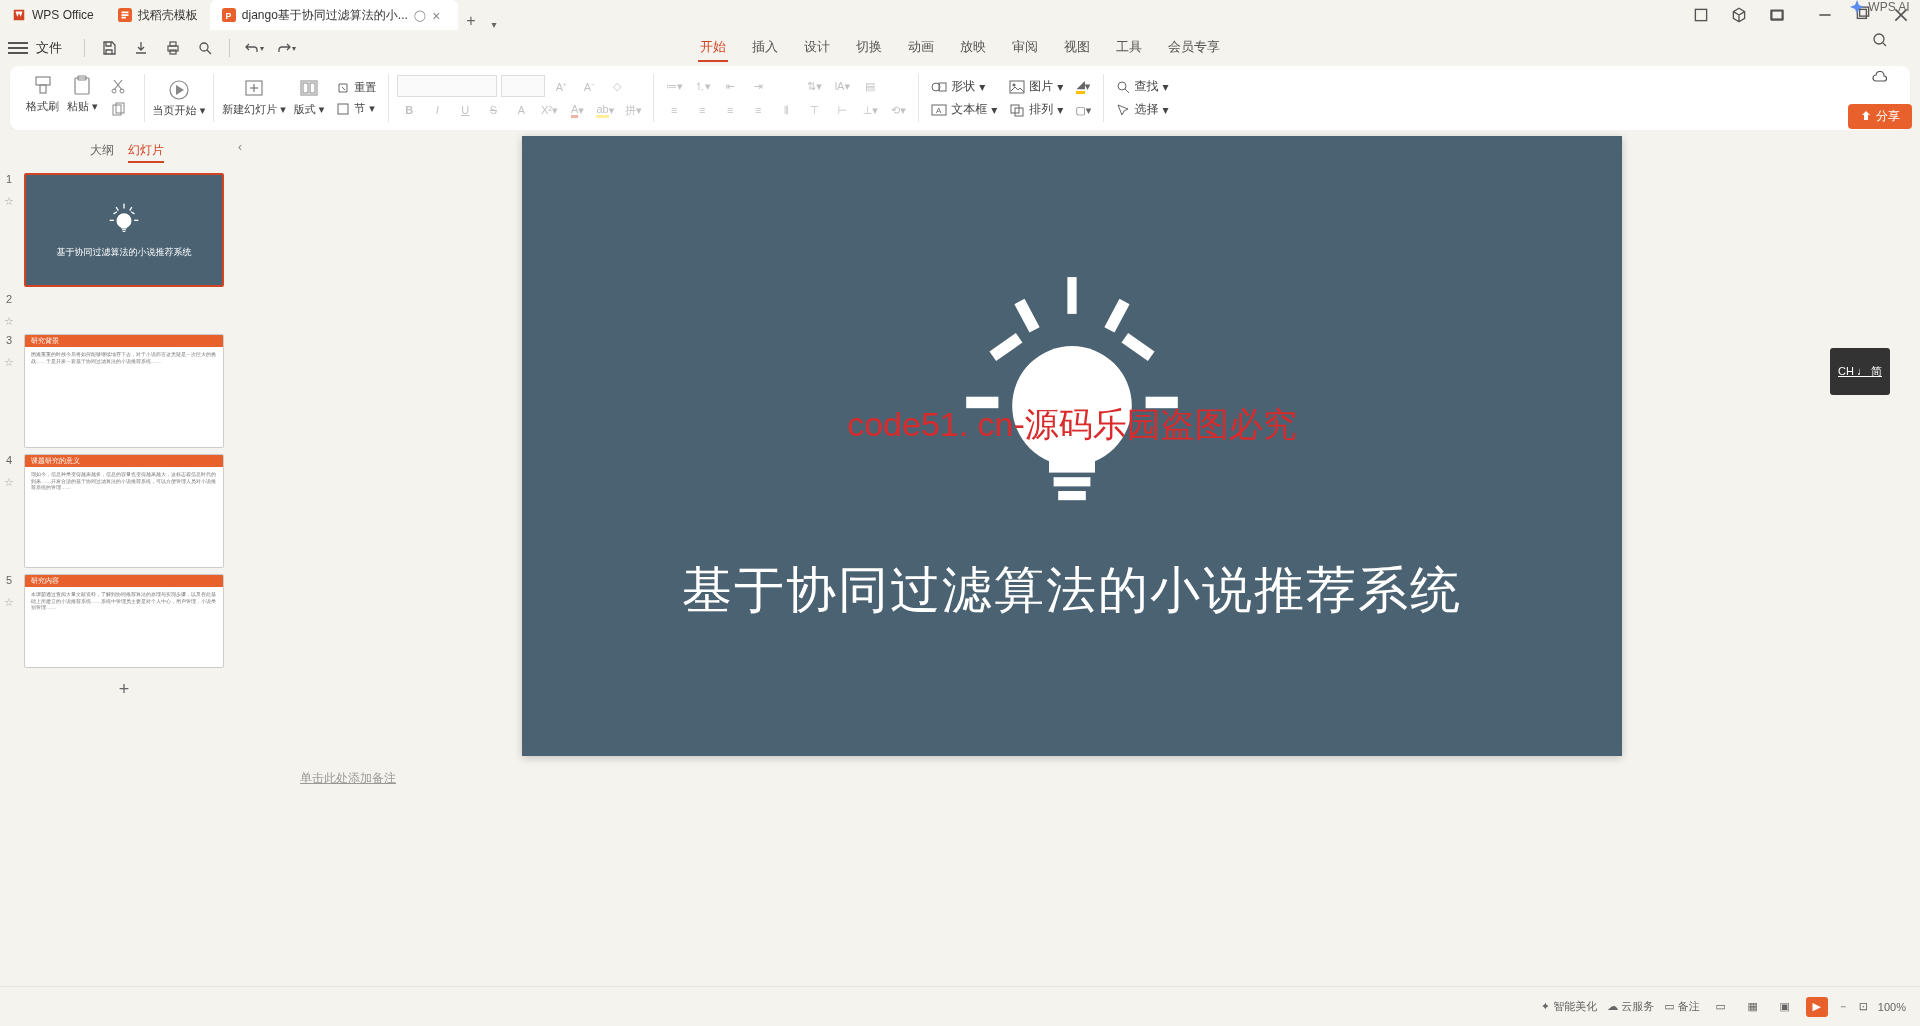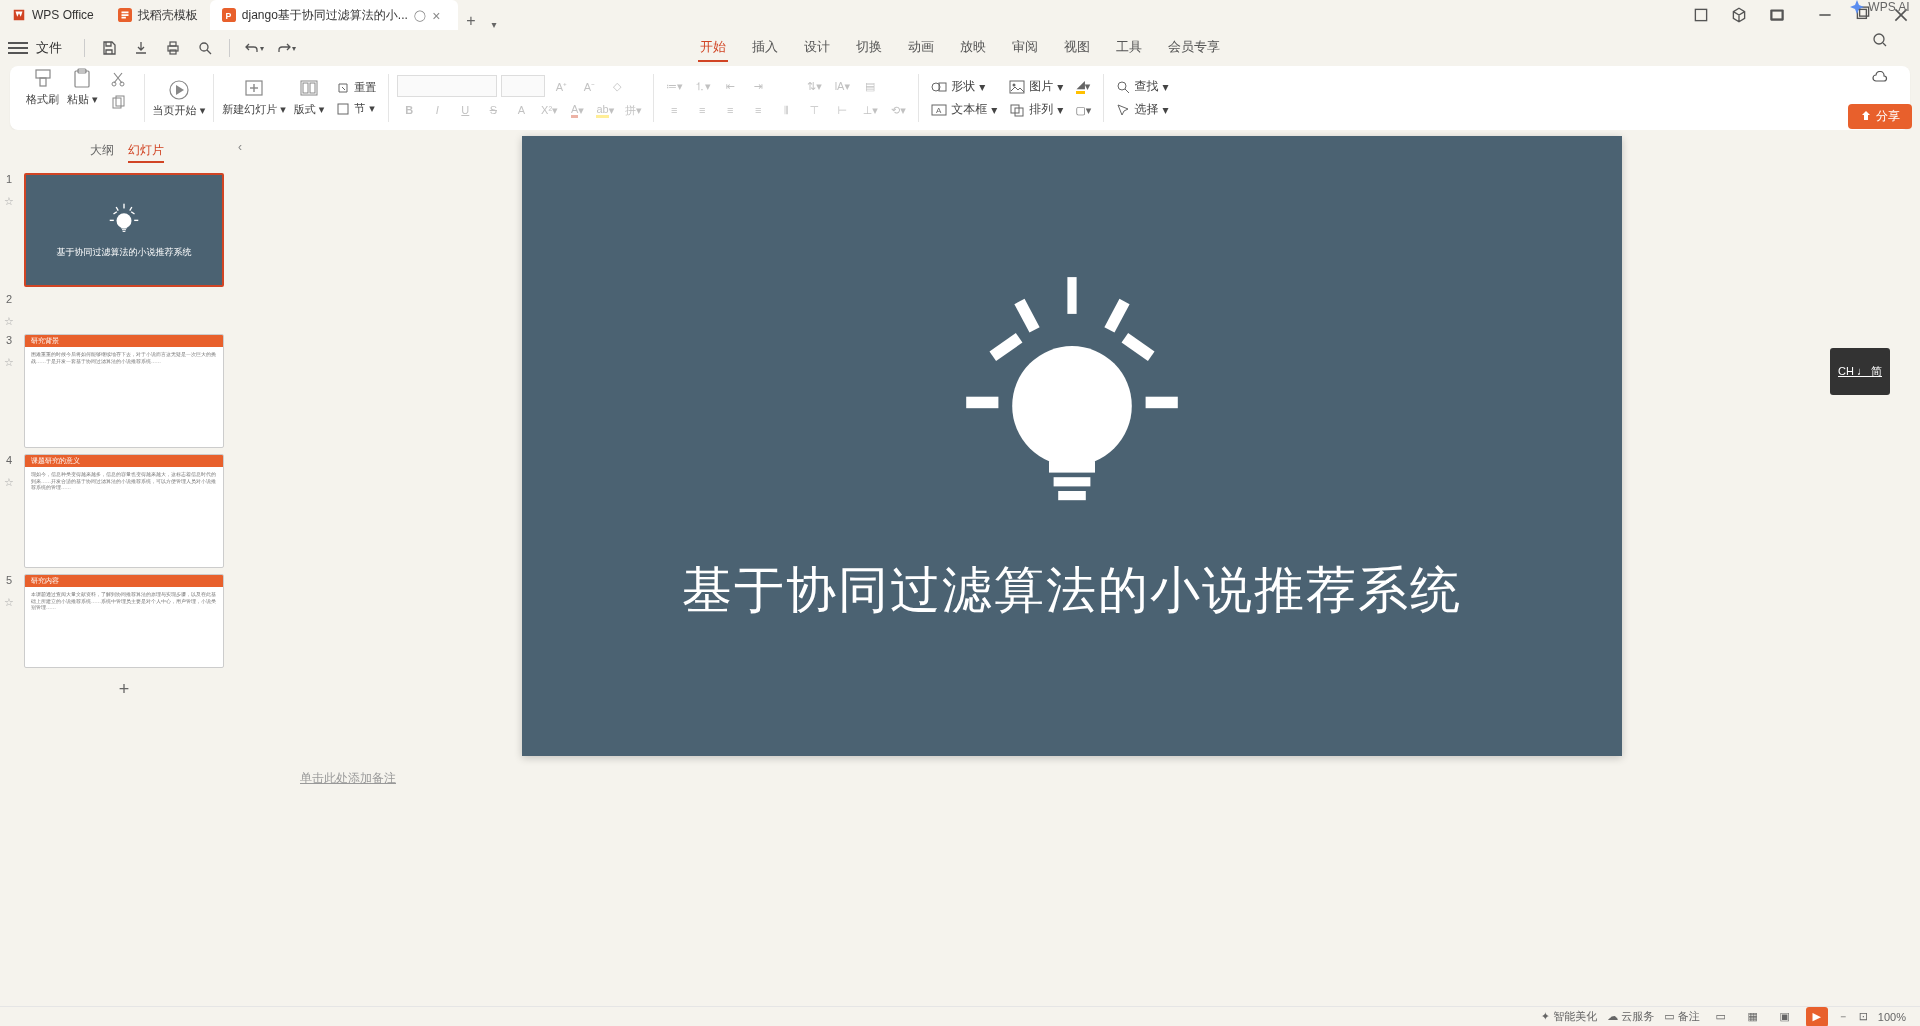--- a/index.html
+++ b/index.html
@@ -19,21 +19,21 @@
 .file-label { font-size: 13px; color: #333; margin-right: 10px; }
 .qat-btn { width: 24px; height: 24px; display: flex; align-items: center; justify-content: center; color: #555; cursor: pointer; }
 .qat-sep { width: 1px; height: 18px; background: #ccc; margin: 0 4px; }
 .menu-tabs { display: flex; margin-left: auto; margin-right: auto; position: absolute; left: 50%; transform: translateX(-50%); gap: 22px; }
 .menu-tab { font-size: 13px; color: #555; cursor: pointer; padding: 4px 2px; }
 .menu-tab.active { color: #d14424; border-bottom: 2px solid #d14424; font-weight: 400; }
 .right-tools { margin-left: auto; display: flex; align-items: center; gap: 14px; flex-direction: column; }
 .wps-ai { display: flex; align-items: center; gap: 4px; font-size: 12px; color: #666; cursor: pointer; }
 .share-btn { background: #e8602c; color: #fff; padding: 4px 12px; border-radius: 4px; font-size: 12px; cursor: pointer; display: flex; align-items: center; gap: 4px; }
 .ribbon { background: #fff; border-radius: 8px; margin: 0 10px; height: 64px; display: flex; align-items: center; padding: 0 10px; gap: 4px; box-shadow: 0 1px 2px rgba(0,0,0,0.05); }
-.ribbon-group { display: flex; flex-direction: column; align-items: center; justify-content: flex-end; padding: 16px 6px; height: 100%; }
+.ribbon-group { display: flex; flex-direction: column; align-items: center; justify-content: center; padding: 4px 6px; height: 100%; }
 .ribbon-big { display: flex; flex-direction: column; align-items: center; gap: 2px; font-size: 11px; color: #444; cursor: pointer; }
 .ribbon-big-icon { width: 22px; height: 22px; }
 .ribbon-sep { width: 1px; height: 48px; background: #e5e5e5; margin: 0 4px; }
 .ribbon-small-row { display: flex; gap: 4px; }
 .ribbon-small { width: 24px; height: 22px; display: flex; align-items: center; justify-content: center; font-size: 11px; color: #666; cursor: pointer; }
 .ribbon-small.disabled { opacity: 0.4; }
 .font-name { width: 100px; height: 22px; border: 1px solid #ddd; background: #fafafa; }
 .font-size { width: 44px; height: 22px; border: 1px solid #ddd; background: #fafafa; }
 .ribbon-label-btn { display: flex; align-items: center; gap: 4px; font-size: 12px; color: #444; cursor: pointer; padding: 2px 4px; }
 .content-area { display: flex; height: calc(100% - 160px); }
@@ -59,21 +59,21 @@
 .thumb-doc-header span { font-size: 7px; color: #fff; }
 .thumb-doc-body { padding: 4px 6px; font-size: 5px; color: #777; line-height: 1.3; overflow: hidden; height: 100px; }
 .add-slide { width: 200px; height: 30px; margin-left: 24px; display: flex; align-items: center; justify-content: center; font-size: 18px; color: #666; cursor: pointer; }
 .canvas-area { flex: 1; display: flex; flex-direction: column; background: #f5f3ed; padding: 6px 60px 0 30px; }
 .slide-canvas { background: #4b6272; width: 1100px; height: 620px; margin: 0 auto; display: flex; flex-direction: column; align-items: center; justify-content: center; box-shadow: 0 2px 8px rgba(0,0,0,0.2); position: relative; }
 .bulb-big { width: 230px; height: 260px; margin-bottom: 28px; }
 .watermark { color: #d92b2b; font-size: 34px; font-weight: 400; position: absolute; top: 266px; }
 .slide-title { color: #fff; font-size: 50px; font-weight: 300; letter-spacing: 2px; }
 .notes-area { padding: 14px 16px; font-size: 12px; color: #999; cursor: text; text-decoration: underline; }
 .ime-badge { position: absolute; right: 30px; top: 348px; background: #333; color: #fff; font-size: 11px; padding: 16px 8px; border-radius: 3px; text-decoration: underline; }
-.status-bar { position: absolute; bottom: 0; left: 0; right: 0; height: 20px; background: #f5f3ed; border-top: 1px solid #e5e5e5; display: flex; align-items: center; padding: 0 14px; font-size: 11px; color: #666; gap: 16px; }
+.status-bar { position: absolute; bottom: 0; left: 0; right: 0; height: 40px; background: #f5f3ed; border-top: 1px solid #e5e5e5; display: flex; align-items: center; padding: 0 14px; font-size: 11px; color: #666; gap: 16px; }
 .status-right { margin-left: auto; display: flex; align-items: center; gap: 10px; }
 .view-btn { width: 22px; height: 20px; display: flex; align-items: center; justify-content: center; cursor: pointer; border-radius: 3px; }
 .view-btn.active { background: #e8602c; color: #fff; }
 .ribbon-col { display: flex; flex-direction: column; gap: 2px; }
 </style>
 </head>
 <body>
 
 <div class="title-bar">
   <div class="tab">
@@ -471,20 +471,21 @@
           <rect x="44" y="95" width="12" height="4"></rect>
           <rect x="48" y="2" width="4" height="16"></rect>
           <rect x="14" y="30" width="14" height="5" transform="rotate(-35 21 32)"></rect>
           <rect x="72" y="30" width="14" height="5" transform="rotate(35 79 32)"></rect>
           <rect x="4" y="54" width="14" height="5"></rect>
           <rect x="82" y="54" width="14" height="5"></rect>
           <rect x="28" y="12" width="5" height="14" transform="rotate(-28 30 19)"></rect>
           <rect x="67" y="12" width="5" height="14" transform="rotate(28 70 19)"></rect>
         </g>
       </svg>
+      <div class="watermark">code51. cn-源码乐园盗图必究</div>
       <div class="slide-title">基于协同过滤算法的小说推荐系统</div>
     </div>
     <div class="notes-area">单击此处添加备注</div>
   </div>
 </div>
 
 <div class="ime-badge">CH ♩ 简</div>
 
 <div class="status-bar">
   <div class="status-right">

